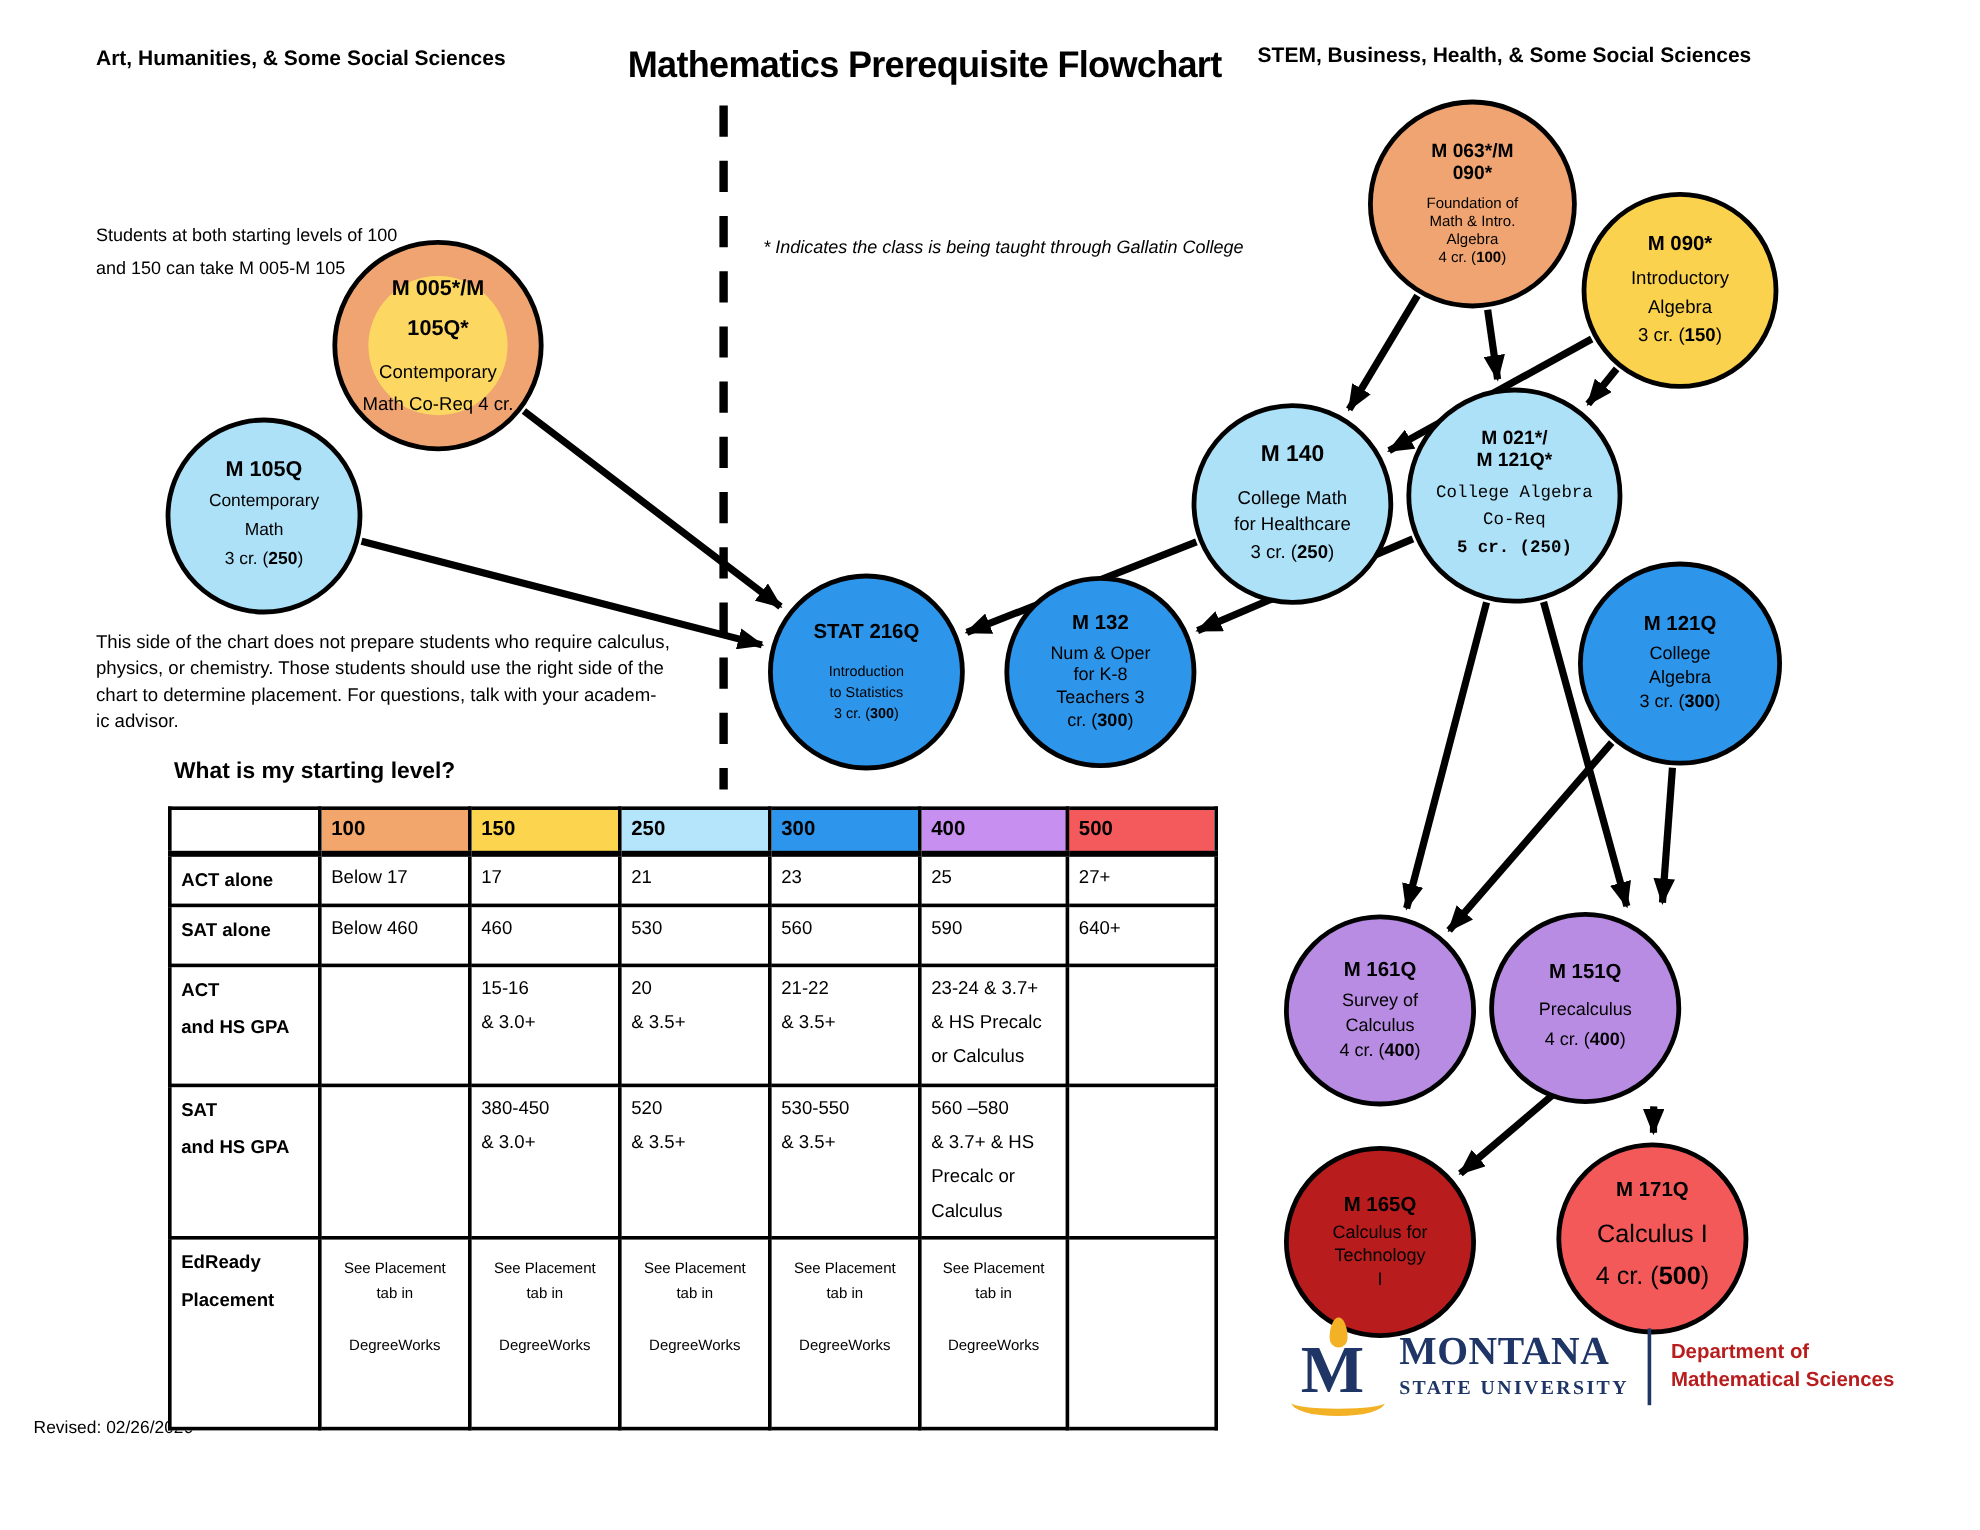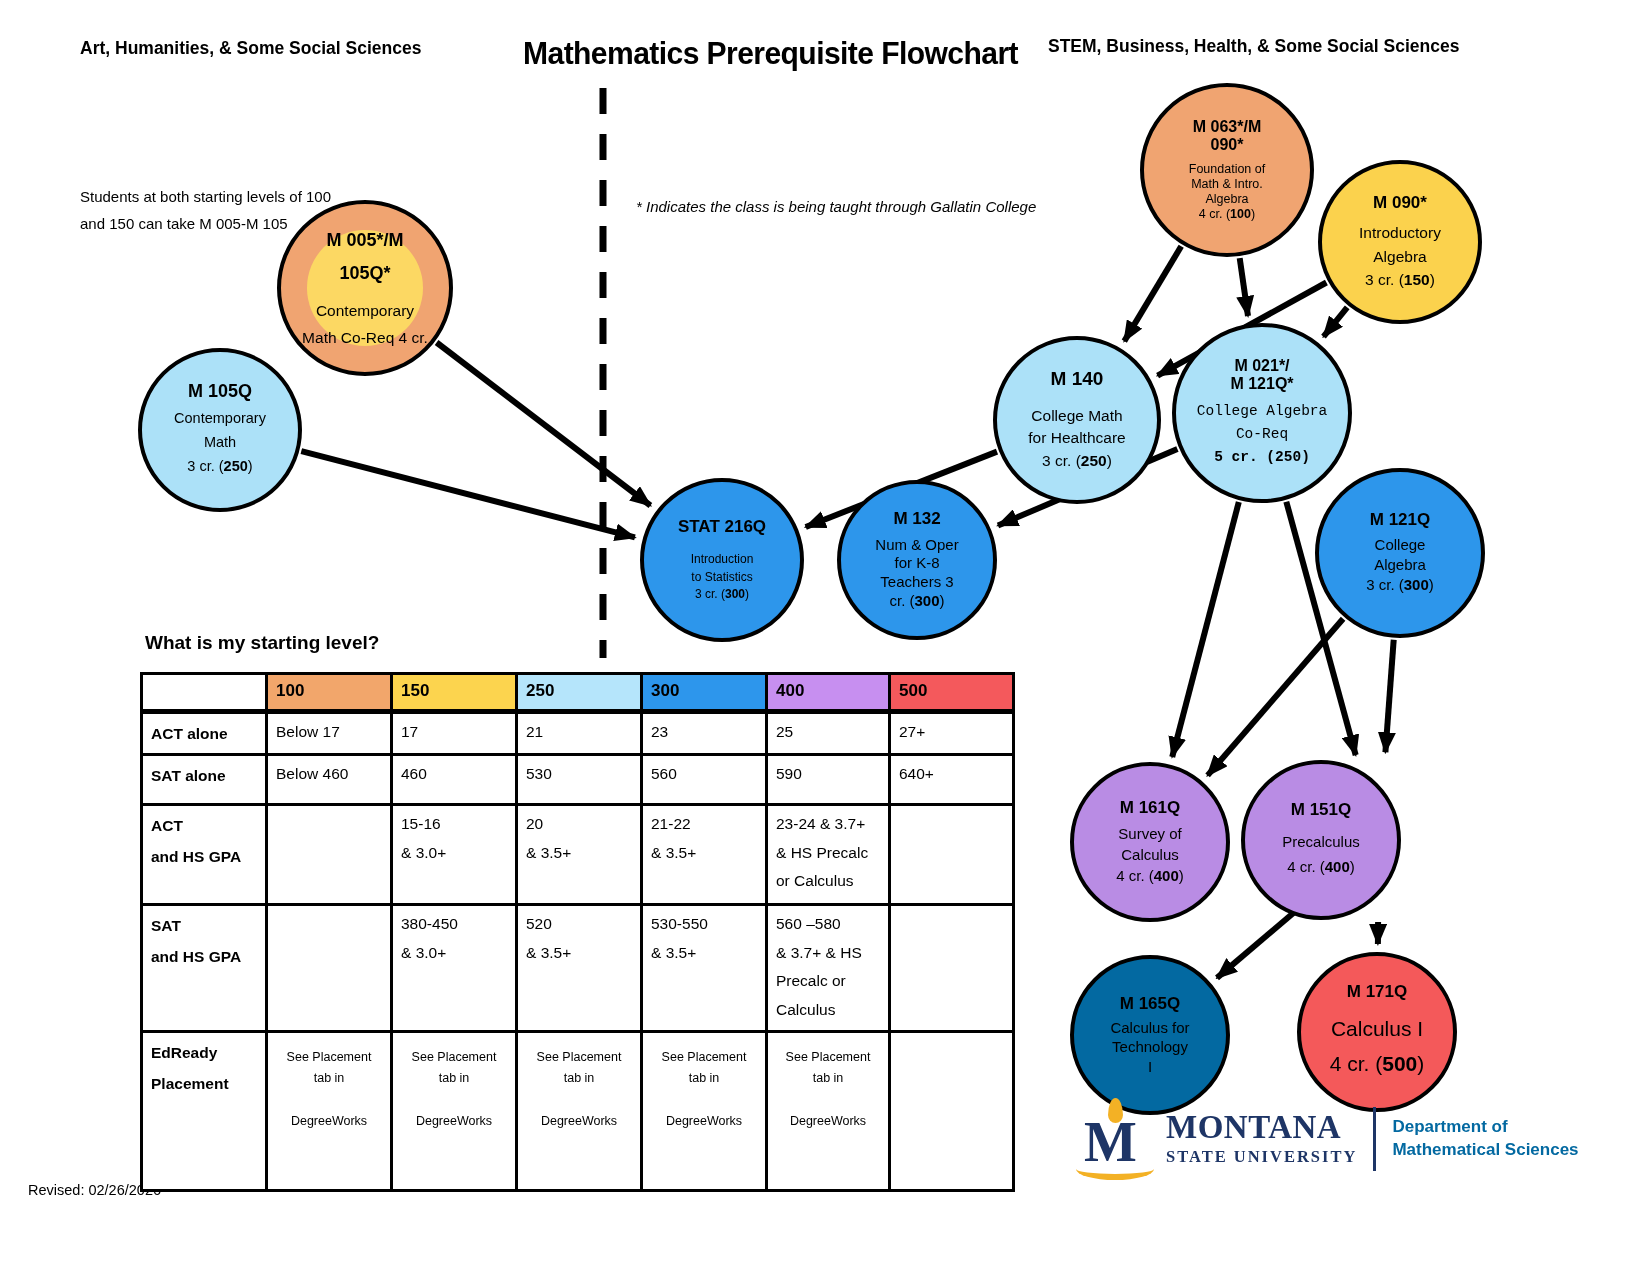--- a/index.html
+++ b/index.html
@@ -60,20 +60,24 @@
 
   <div id="main-title">Mathematics Prerequisite Flowchart</div>
 
   <div class="hdg" style="left:1048px;top:36px;">STEM, Business, Health, &amp; Some Social Sciences</div>
 
   <div id="left-note">Students at both starting levels of 100
 and 150 can take M 005-M 105</div>
 
   <div id="gallatin-note">* Indicates the class is being taught through Gallatin College</div>
 
+  <div id="left-paragraph">This side of the chart does not prepare students who require calculus,
+physics, or chemistry. Those students should use the right side of the
+chart to determine placement. For questions, talk with your academ-
+ic advisor.</div>
 
   <div id="starting-heading">What is my starting level?</div>
 
   <svg id="arrow-svg" width="1650" height="1275" viewBox="0 0 1650 1275">
     <defs>
       <marker id="ah" markerWidth="22" markerHeight="18" refX="20" refY="9" orient="auto" markerUnits="userSpaceOnUse">
         <path d="M0,0 L22,9 L0,18 Z" fill="#000"></path>
       </marker>
     </defs>
     <line id="divider-line" stroke="#000" stroke-width="7" stroke-dasharray="26 20" x1="603" x2="603" y1="88" y2="658"></line>
@@ -132,21 +136,21 @@
         <div class="nbody" style="font-size: 15px; line-height: 1.35; margin-top: 4px;">College<br>Algebra<br>3 cr. (<b>300</b>)</div>
       </div>
       <div class="node" style="left: 1070px; top: 762px; width: 160px; height: 160px; background: rgb(185, 140, 228);">
         <div class="ntitle" style="font-size: 17px; line-height: 1.2;">M 161Q</div>
         <div class="nbody" style="font-size: 15px; line-height: 1.4; margin-top: 4px;">Survey of<br>Calculus<br>4 cr. (<b>400</b>)</div>
       </div>
       <div class="node" style="left: 1241px; top: 760px; width: 160px; height: 160px; background: rgb(185, 140, 228);">
         <div class="ntitle" style="font-size: 17px; line-height: 1.2;">M 151Q</div>
         <div class="nbody" style="font-size: 15px; line-height: 1.7; margin-top: 8px;">Precalculus<br>4 cr. (<b>400</b>)</div>
       </div>
-      <div class="node" style="left: 1070px; top: 955px; width: 160px; height: 160px; background: #0369a1;">
+      <div class="node" style="left: 1070px; top: 955px; width: 160px; height: 160px; background: #b91c1c;">
         <div class="ntitle" style="font-size: 17px; line-height: 1.2;">M 165Q</div>
         <div class="nbody" style="font-size: 15px; line-height: 1.3; margin-top: 4px;">Calculus for<br>Technology<br>I</div>
       </div>
       <div class="node" style="left: 1297px; top: 952px; width: 160px; height: 160px; background: rgb(244, 89, 90);">
         <div class="ntitle" style="font-size: 17px; line-height: 1.2;">M 171Q</div>
         <div class="nbody" style="font-size: 21px; line-height: 1.7; margin-top: 8px;">Calculus I<br>4 cr. (<b>500</b>)</div>
       </div>
     </div>
 
   <table id="placement-table">
@@ -252,21 +256,21 @@
     <div class="m-mark">
       <div class="flame" style="background: rgb(243, 177, 37);"></div>
       <div class="m-letter" style="color: rgb(30, 53, 102);">M</div>
       <div class="arc" style="border-bottom-color: rgb(243, 177, 37);"></div>
     </div>
     <div class="wordmark">
       <div class="w1" style="color: rgb(30, 53, 102);">MONTANA</div>
       <div class="w2" style="color: rgb(30, 53, 102);">STATE UNIVERSITY</div>
     </div>
     <div class="logo-divider" style="background: rgb(30, 53, 102);"></div>
-    <div class="dept" style="color: #0369a1;">
+    <div class="dept" style="color: #b91c1c;">
       <div>Department of</div>
       <div>Mathematical Sciences</div>
     </div>
   </div>
 
   <div id="revised">Revised: 02/26/2026</div>
 
 </div>
 
 </body></html>

